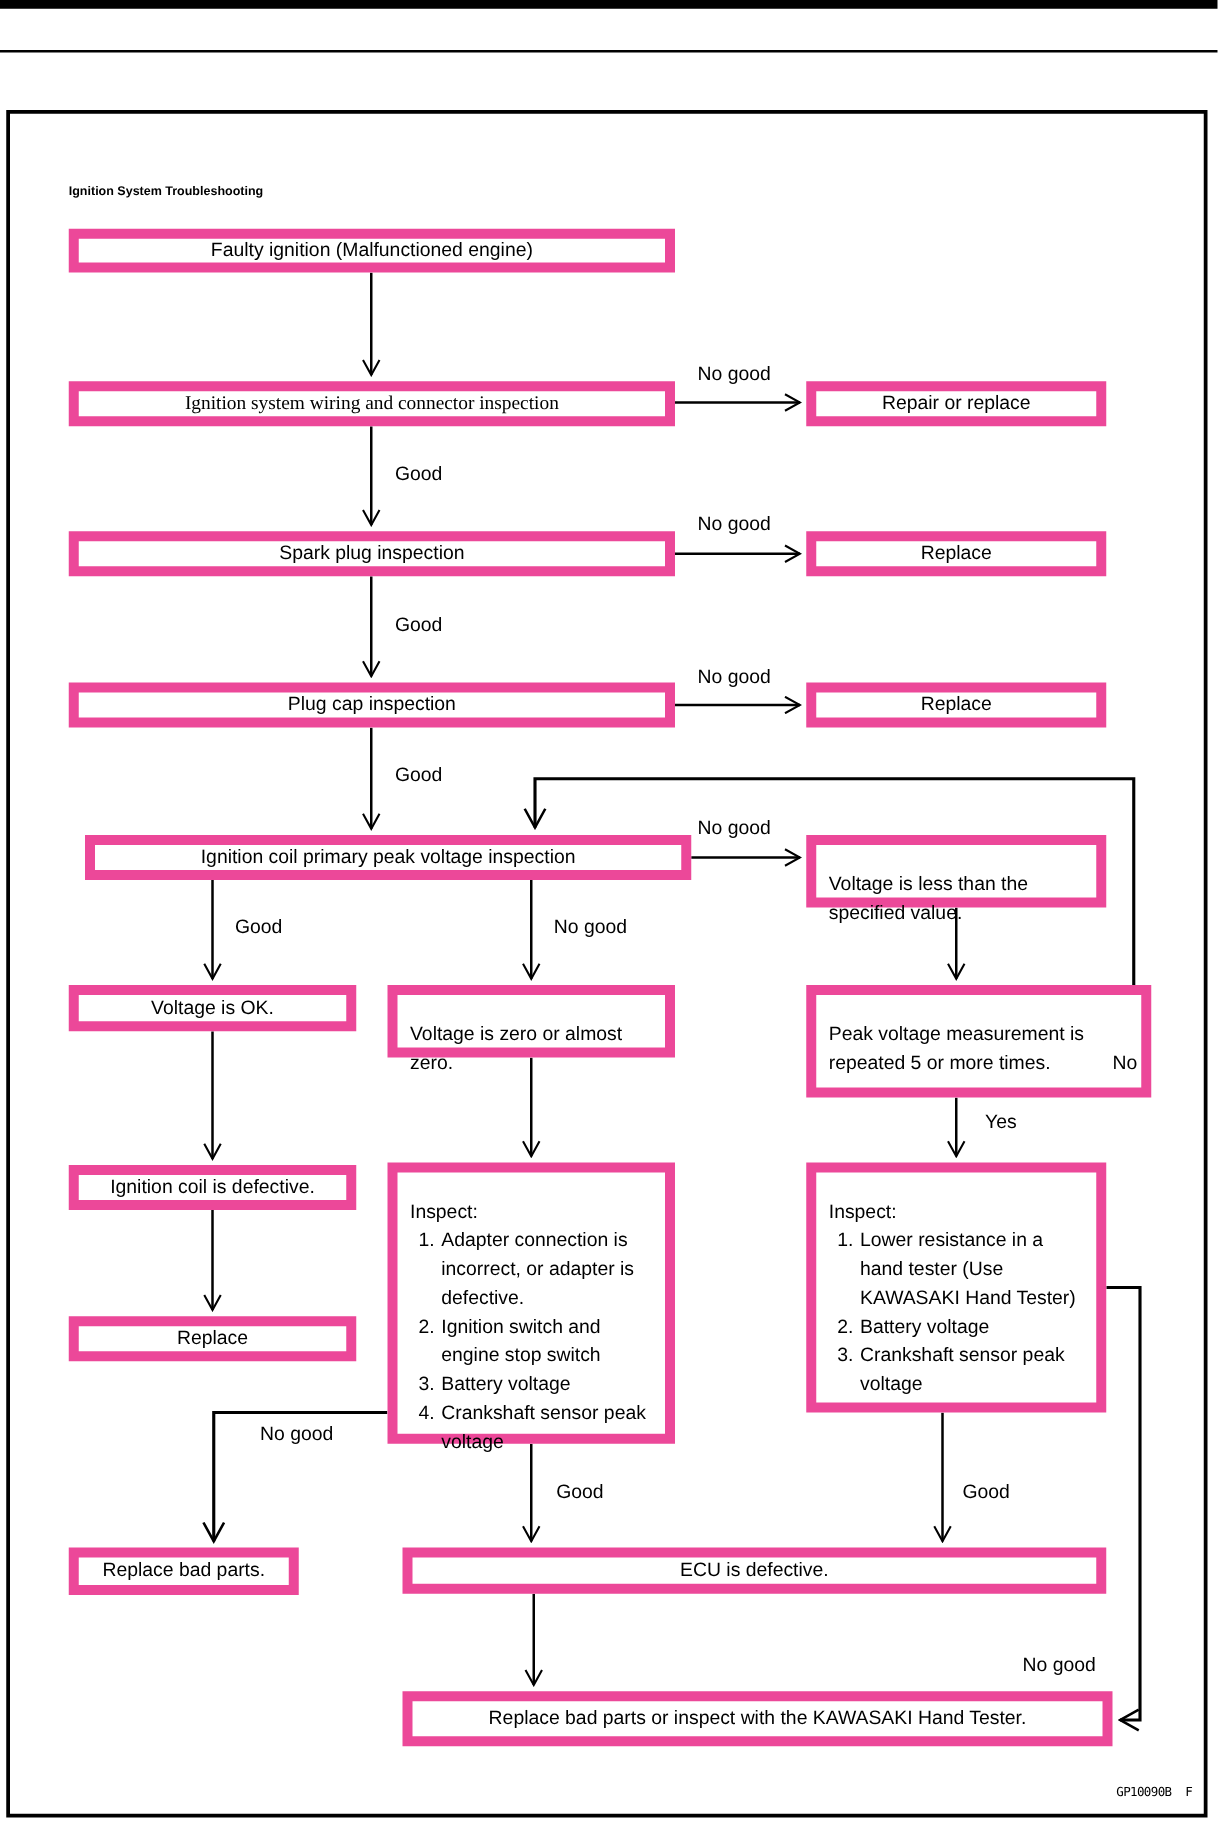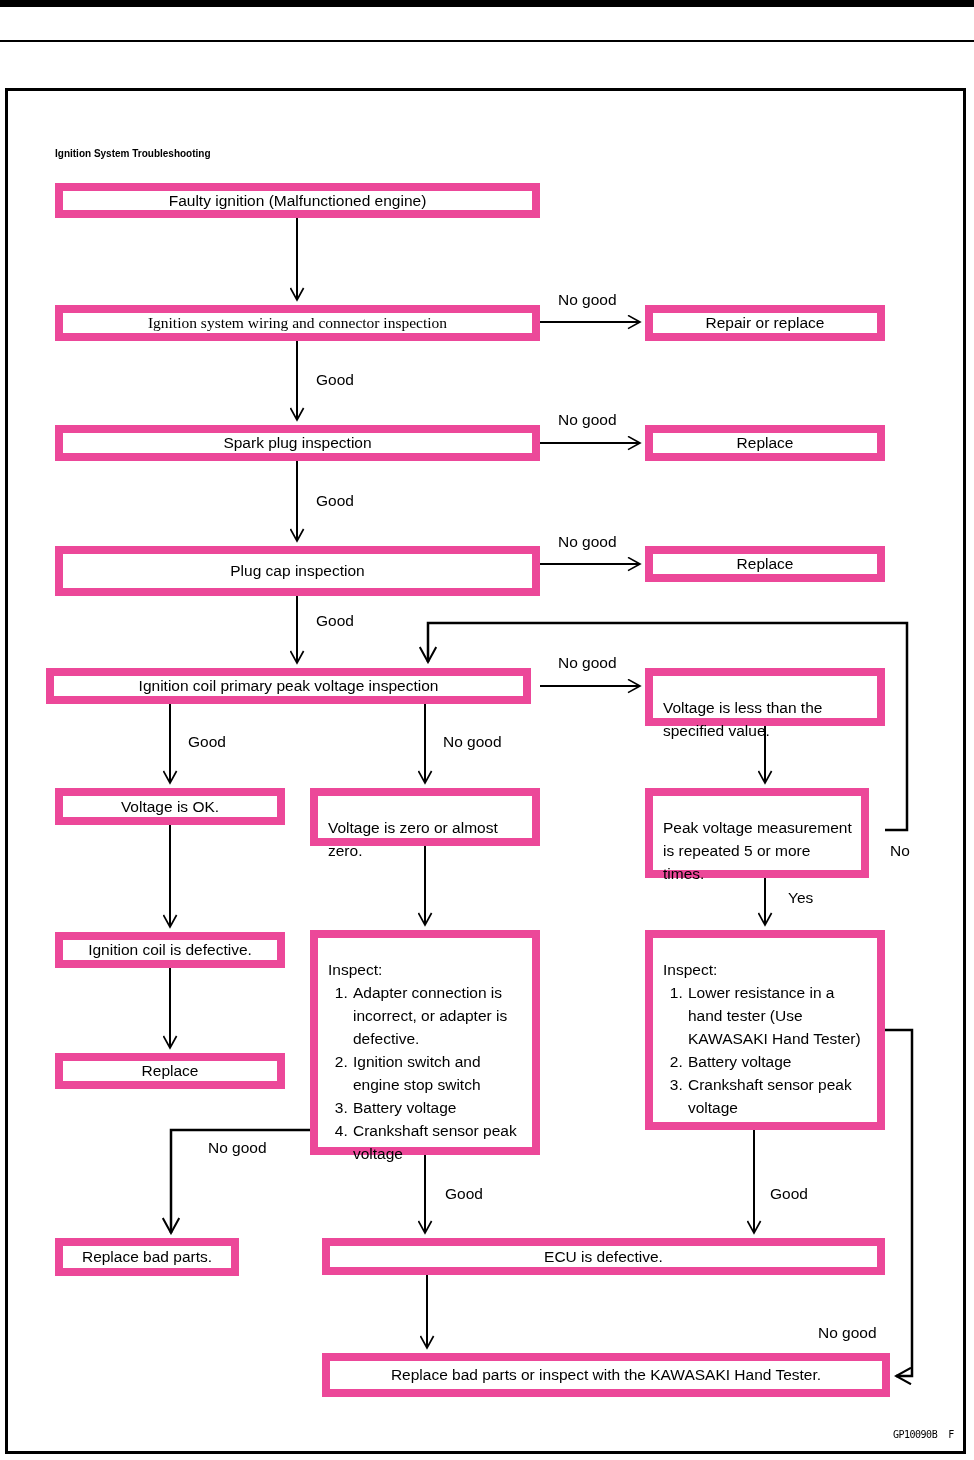--- a/index.html
+++ b/index.html
@@ -68,31 +68,31 @@
   <line x1="754" y1="1130" x2="754" y2="1233" stroke="#000" stroke-width="2" marker-end="url(#arrow)"></line>
   <polyline points="885,1030 912,1030 912,1376 896,1376" fill="none" stroke="#000" stroke-width="2.5" marker-end="url(#arrow)"></polyline>
   <line x1="427" y1="1275" x2="427" y2="1348" stroke="#000" stroke-width="2" marker-end="url(#arrow)"></line>
 </svg>
 
 <div class="box" style="left:55px; top:183px; width:485px; height:35px;">Faulty ignition (Malfunctioned engine)</div>
 <div class="box" style="left:55px; top:305px; width:485px; height:36px;font-family:Liberation Serif, serif;">Ignition system wiring and connector inspection</div>
 <div class="box" style="left:645px; top:305px; width:240px; height:36px;">Repair or replace</div>
 <div class="box" style="left:55px; top:425px; width:485px; height:36px;">Spark plug inspection</div>
 <div class="box" style="left:645px; top:425px; width:240px; height:36px;">Replace</div>
-<div class="box" style="left:55px; top:546px; width:485px; height:50px;text-align:center;">Plug cap inspection</div>
+<div class="box" style="left:55px; top:546px; width:485px; height:36px;text-align:center;">Plug cap inspection</div>
 <div class="box" style="left:645px; top:546px; width:240px; height:36px;">Replace</div>
-<div class="box" style="left:46px; top:668px; width:485px; height:36px;text-align:center;">Ignition coil primary peak voltage inspection</div>
+<div class="box" style="left:68px; top:668px; width:485px; height:36px;text-align:center;">Ignition coil primary peak voltage inspection</div>
 <div class="box box--left" style="left:645px; top:668px; width:240px; height:58px;">
   <div class="inner">Voltage is less than the specified value.</div>
 </div>
 <div class="box" style="left:55px; top:788px; width:230px; height:37px;">Voltage is OK.</div>
 <div class="box box--left" style="left:310px; top:788px; width:230px; height:58px;">
   <div class="inner">Voltage is zero or almost zero.</div>
 </div>
-<div class="box box--left" style="left:645px; top:788px; width:224px; height:90px;">
+<div class="box box--left" style="left:645px; top:788px; width:276px; height:90px;">
   <div class="inner">Peak voltage measurement is repeated 5 or more times.</div>
 </div>
 <div class="box" style="left:55px; top:932px; width:230px; height:36px;">Ignition coil is defective.</div>
 
 <div class="box box--left" style="left:310px; top:930px; width:230px; height:225px;">
   <div class="inner">
     <div>Inspect:</div>
     <ol>
       <li>Adapter connection is incorrect, or adapter is defective.</li>
       <li>Ignition switch and engine stop switch</li>

